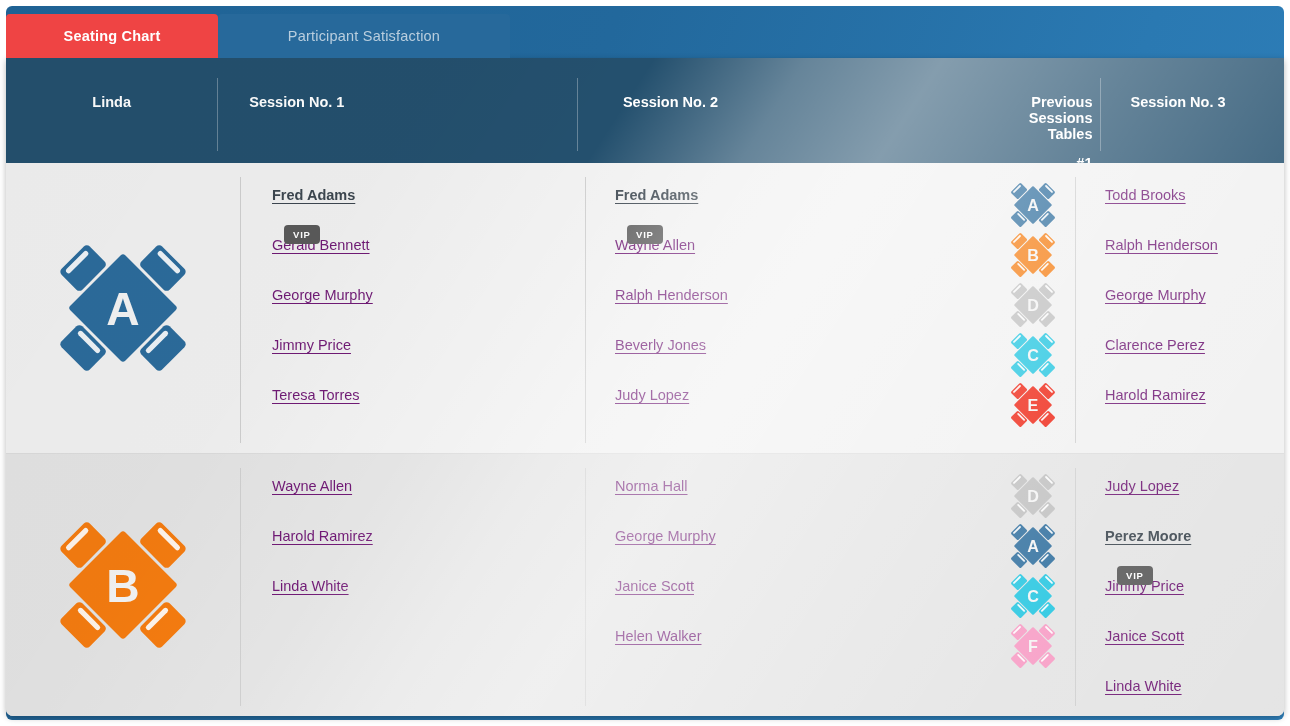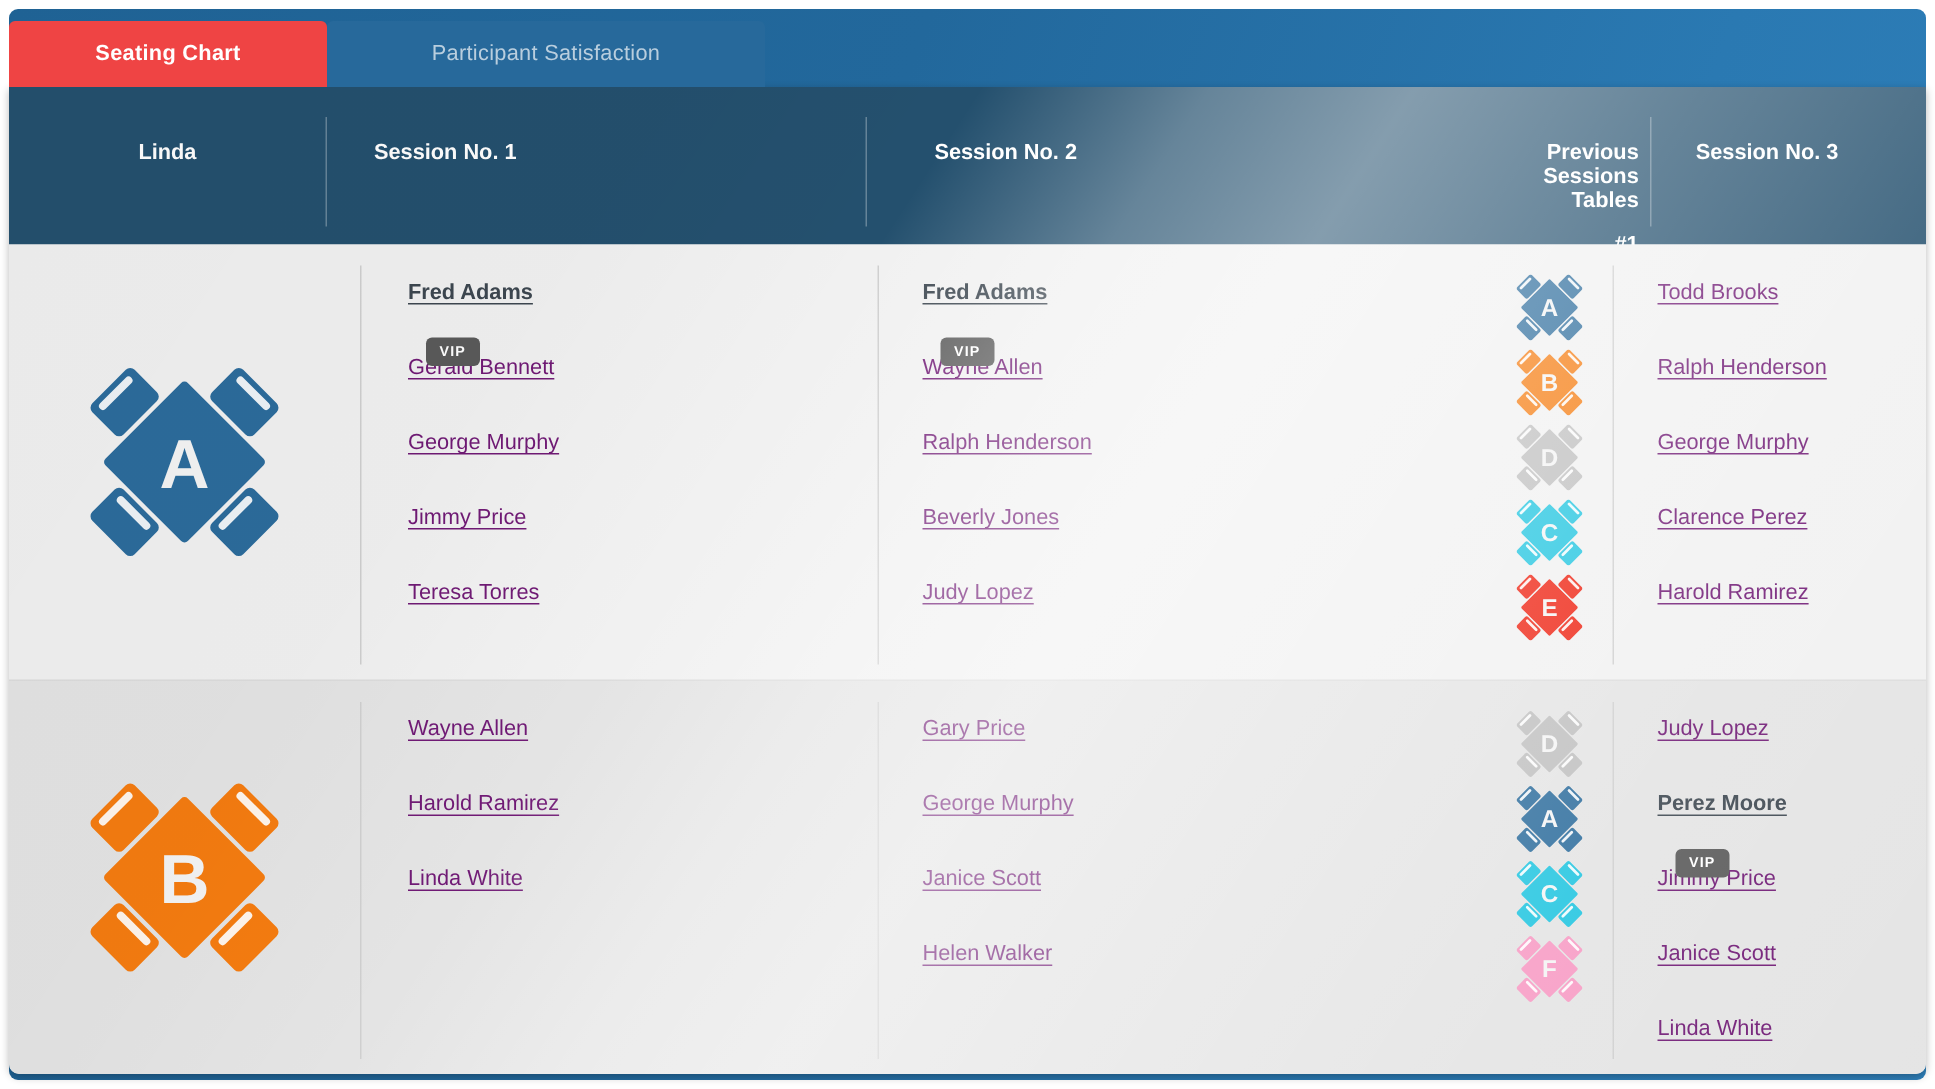--- a/index.html
+++ b/index.html
@@ -508,21 +508,21 @@
               <div class="nameline">
                 <span class="name">Harold Ramirez</span>
               </div>
               <div class="nameline">
                 <span class="name">Linda White</span>
               </div>
             </div>
             <div class="cell cell-s2">
               <span class="vline"></span>
               <div class="nameline">
-                <span class="name">Gary Price</span>
+                <span class="name">Norma Hall</span>
               </div>
               <div class="nameline">
                 <span class="name">George Murphy</span>
               </div>
               <div class="nameline">
                 <span class="name">Janice Scott</span>
               </div>
               <div class="nameline">
                 <span class="name">Helen Walker</span>
               </div>

